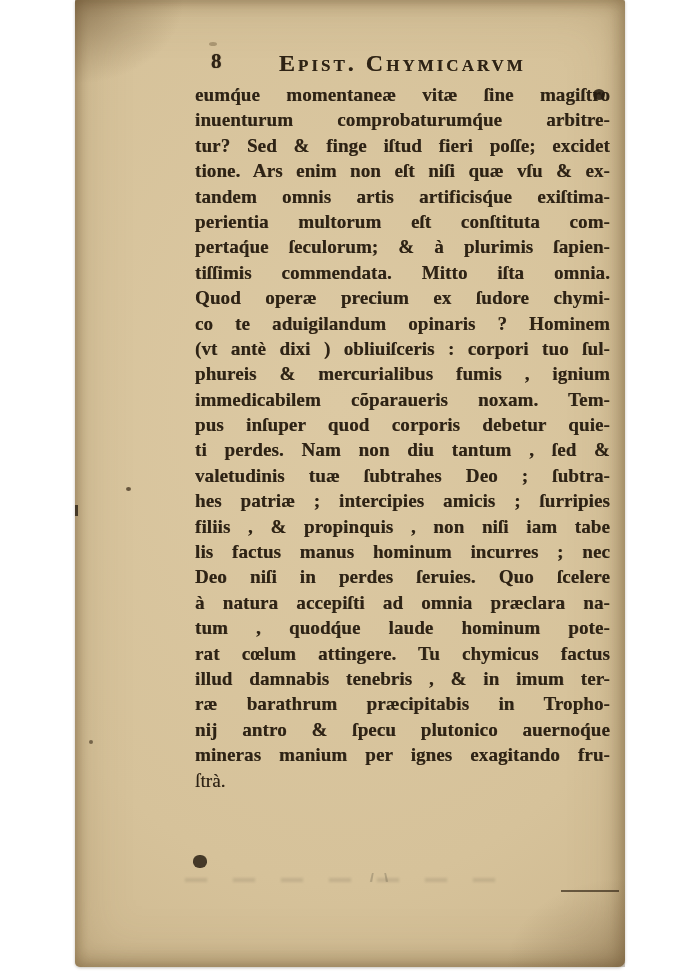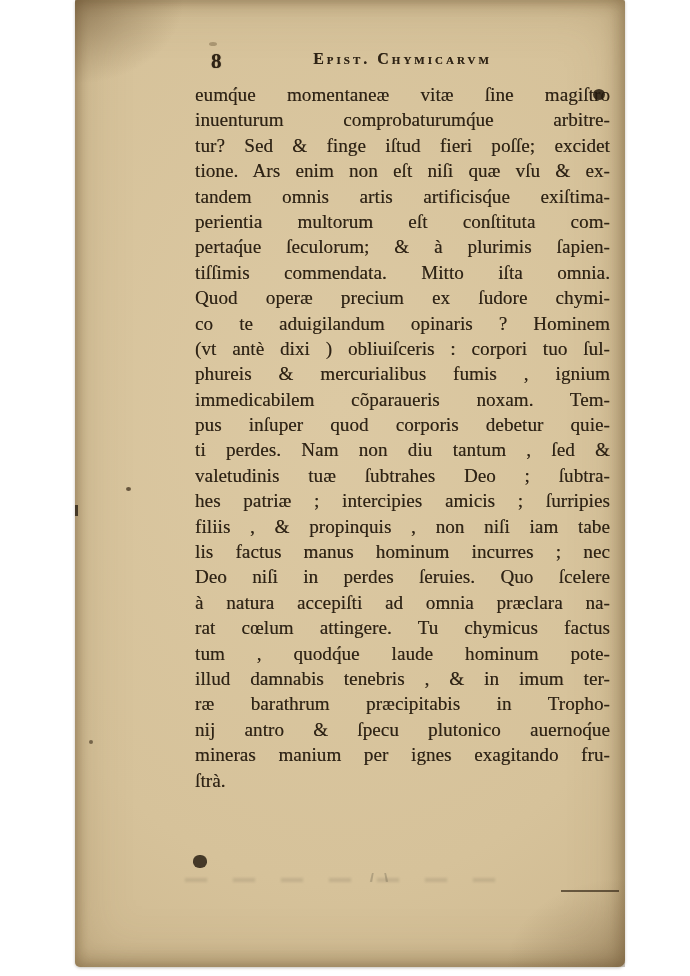--- a/index.html
+++ b/index.html
@@ -15,26 +15,26 @@
                    0 1px 3px rgba(90,80,60,.35);
         border-radius:2px 2px 7px 5px;}
   .corner-tl{position:absolute;left:0;top:0;width:110px;height:85px;pointer-events:none;
         background:radial-gradient(ellipse at 0% 0%, rgba(88,64,34,.45), rgba(88,64,34,0) 70%);}
   .corner-br{position:absolute;right:0;bottom:0;width:120px;height:90px;pointer-events:none;
         background:radial-gradient(ellipse at 100% 100%, rgba(88,64,34,.30), rgba(88,64,34,0) 70%);}
   .header{position:absolute;left:120px;top:49px;width:415px;height:28px;color:#2e2315;}
   .pageno{position:absolute;left:16px;top:0;font-size:21px;font-weight:bold;
         text-shadow:0 0 1px rgba(40,28,14,.7);}
   .running-title{position:absolute;left:0;right:0;top:1px;text-align:center;
-        font-variant:small-caps;font-size:16px;letter-spacing:3px;font-weight:bold;
+        font-variant:small-caps;font-size:24px;letter-spacing:3px;font-weight:bold;
         color:#2e2315;text-shadow:0 0 .6px rgba(40,28,14,.6);}
   .textblock{position:absolute;left:120px;top:82px;width:415px;color:#2e2315;
         font-size:19px;line-height:25.4px;letter-spacing:.1px;
         text-shadow:.3px .3px .6px rgba(46,35,21,.55);}
-  .line{text-align:justify;text-align-last:justify;height:25.4px;overflow:visible;white-space:normal;}
+  .line{text-align:justify;text-align-last:justify;height:25.4px;overflow:visible;white-space:normal;font-weight:bold;}
   .catchword{text-align:left;height:25.4px;}
   .speck{position:absolute;pointer-events:none;}
 </style>
 </head>
 <body>
 
 <div class="scan">
   <div class="page">
     <div class="corner-tl"></div>
     <div class="corner-br"></div>
@@ -59,22 +59,22 @@
       <div class="line">phureis &amp; mercurialibus fumis , ignium</div>
       <div class="line">immedicabilem cõparaueris noxam. Tem-</div>
       <div class="line">pus inſuper quod corporis debetur quie-</div>
       <div class="line">ti perdes. Nam non diu tantum , ſed &amp;</div>
       <div class="line">valetudinis tuæ ſubtrahes Deo ; ſubtra-</div>
       <div class="line">hes patriæ ; intercipies amicis ; ſurripies</div>
       <div class="line">filiis , &amp; propinquis , non niſi iam tabe</div>
       <div class="line">lis factus manus hominum incurres ; nec</div>
       <div class="line">Deo niſi in perdes ſeruies. Quo ſcelere</div>
       <div class="line">à natura accepiſti ad omnia præclara na-</div>
+      <div class="line">tum , quodq́ue laude hominum pote-</div>
       <div class="line">rat cœlum attingere. Tu chymicus factus</div>
-      <div class="line">tum , quodq́ue laude hominum pote-</div>
       <div class="line">illud damnabis tenebris , &amp; in imum ter-</div>
       <div class="line">ræ barathrum præcipitabis in Tropho-</div>
       <div class="line">nij antro &amp; ſpecu plutonico auernoq́ue</div>
       <div class="line">mineras manium per ignes exagitando fru-</div>
       <div class="catchword">ſtrà.</div>
     </div>
 
     <div class="speck" style="left:518px;top:89px;width:12px;height:11px;border-radius:50%;
                 background:#241a0e;opacity:.85;filter:blur(.4px);"></div>
     <div class="speck" style="left:51px;top:487px;width:5px;height:4px;border-radius:50%;

